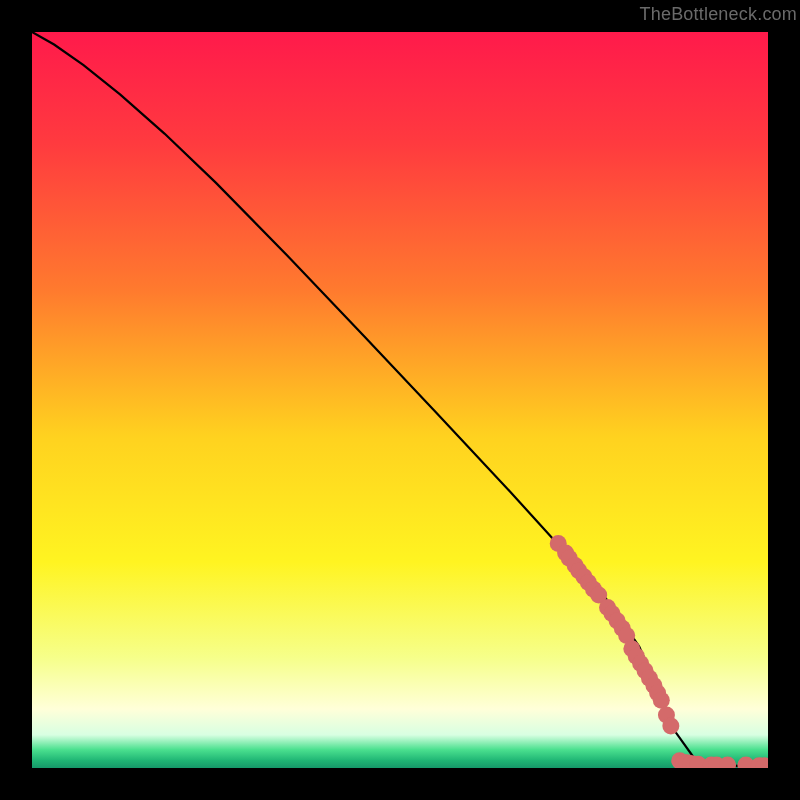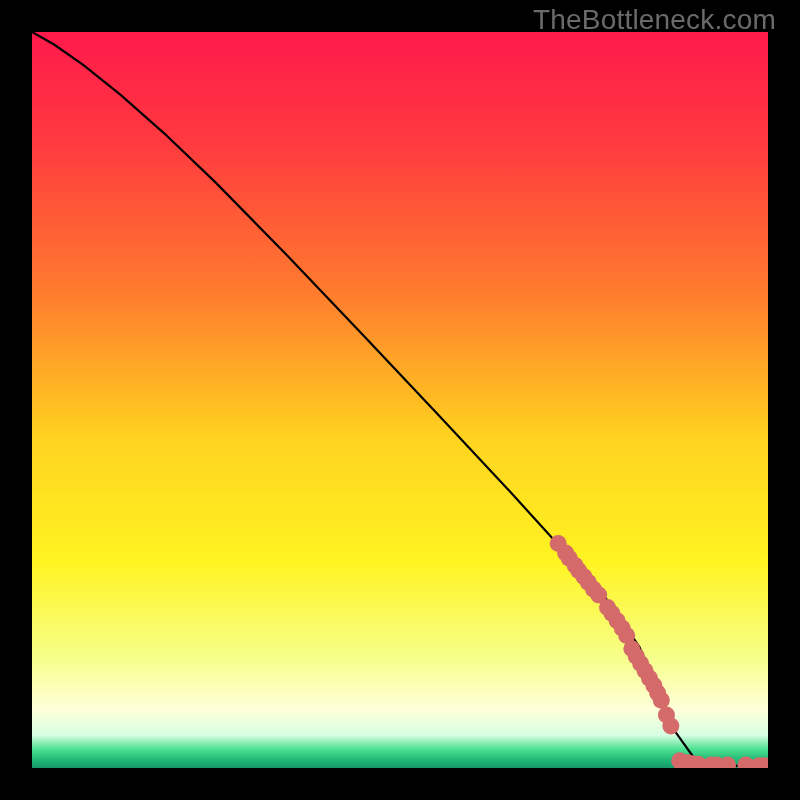--- a/index.html
+++ b/index.html
@@ -13,23 +13,23 @@
   }
   .frame {
     position: relative;
     width: 800px;
     height: 800px;
     background: #000;
   }
   .watermark {
     position: absolute;
     top: 4px;
-    right: 24px;
+    right: 3px;
     color: #6a6a6a;
-    font-size: 28px;
+    font-size: 18px;
     font-weight: 500;
     letter-spacing: 0.2px;
   }
   .plot {
     position: absolute;
     left: 32px;
     top: 32px;
     width: 736px;
     height: 736px;
   }

